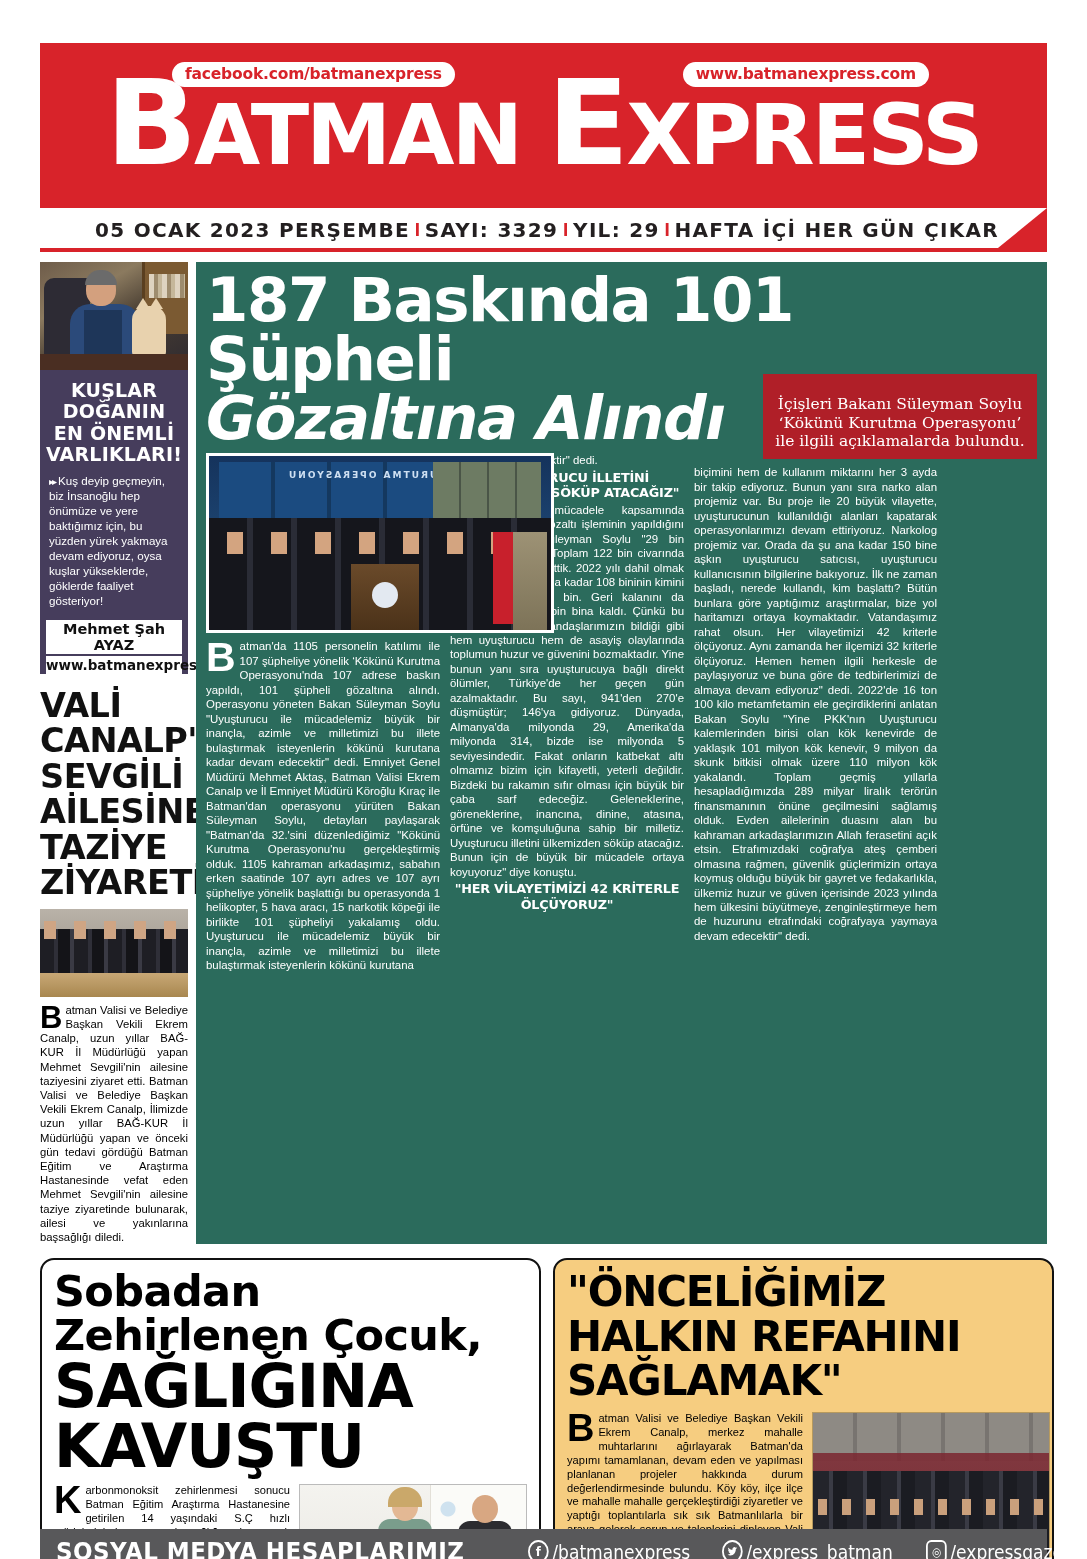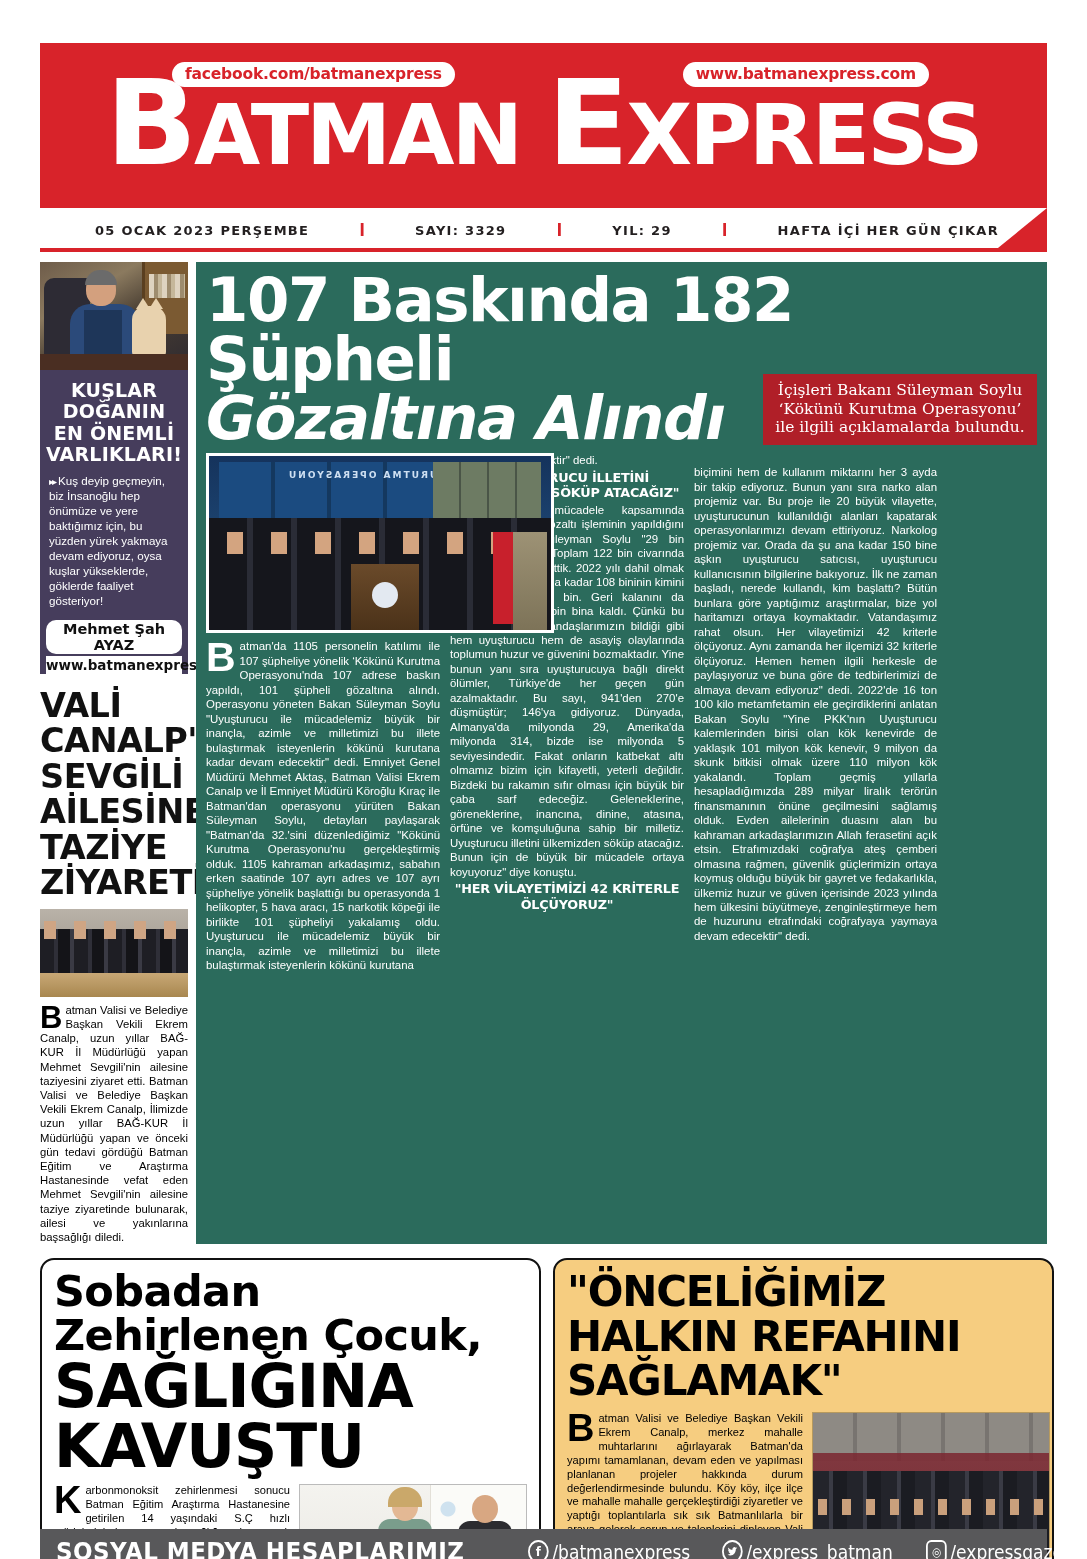--- a/index.html
+++ b/index.html
@@ -26,21 +26,21 @@
           font-family:"DejaVu Sans", sans-serif; z-index:4; white-space:nowrap;}
   .pill-fb { left:132px; top:19px; }
   .pill-web { right:118px; top:19px; }
 
   .mast-bar { position:relative; height:44px; background:#fff; display:flex;
               align-items:center; justify-content:space-between;
               padding:0 48px 0 55px; }
   .mast-bar::after { content:""; position:absolute; left:0; right:0; bottom:0; height:4px; background:#d8232a; }
   .mast-bar .chev { position:absolute; right:0; top:0; width:54px; height:44px;
                     background:#d8232a; clip-path:polygon(100% 0,100% 100%,0 100%); }
-  .mb-item { font-family:"DejaVu Sans", sans-serif; font-weight:bold; font-size:13px;
+  .mb-item { font-family:"DejaVu Sans", sans-serif; font-weight:bold; font-size:20px;
              letter-spacing:1.3px; color:#231f20; white-space:nowrap; }
   .mb-sep { color:#d8232a; font-weight:bold; font-size:19px; }
 
   
   .lead-wrap { display:flex; margin-top:10px; gap:8px; }
   .colbox { width:148px; flex:none; }
 
   
   .colm { background:#463d5c; position:relative; color:#fff; }
   .colm-photo { height:108px; background:
@@ -65,21 +65,21 @@
       background:#7b5a32; border-left:3px solid #5a3f20; }
   .colm-photo .shelf::before { content:""; position:absolute; left:4px; top:12px; width:36px; height:24px;
       background:repeating-linear-gradient(90deg,#ded3c0 0 5px,#9e8c6e 5px 9px,#c5b79a 9px 13px);}
   .colm-photo .desk { position:absolute; left:0; right:0; bottom:0; height:16px; background:#4a2e22; }
 
   .colm-head { text-align:center; font-family:"DejaVu Sans", sans-serif; font-weight:bold;
                font-size:19px; line-height:1.12; padding:10px 6px 6px; letter-spacing:0.2px;}
   .colm-text { font-size:11.6px; line-height:1.29; padding:3px 9px 7px; text-align:left; }
   .colm-text .arrows { color:#fff; font-size:10px; letter-spacing:-2px; margin-right:3px; }
   .colm-name { background:#fff; color:#111; text-align:center; font-family:"DejaVu Sans", sans-serif;
-               font-weight:bold; font-size:14.5px; margin:4px 6px 2px; padding:1px 0;border-radius:10px; }
+               font-weight:bold; font-size:14.5px; margin:4px 6px 2px; padding:1px 0; }
   .colm-url { background:#fff; color:#111; text-align:center; font-family:"DejaVu Sans", sans-serif;
               font-weight:bold; font-size:13.5px; margin:0 6px 7px; padding:1px 0; }
 
   
   .vali { margin-top:14px; }
   .vali h2 { font-family:"DejaVu Sans", sans-serif; font-weight:bold; font-size:33.5px;
              line-height:1.06; letter-spacing:-0.5px; color:#111; }
   .vali-photo { margin-top:8px; height:88px; position:relative; overflow:hidden;
                 background:linear-gradient(180deg,#b9b2a8 0%,#a49c91 52%,#8e8579 100%); }
   .vali-photo .row { position:absolute; left:0; right:0; bottom:22px; height:46px;
@@ -91,21 +91,21 @@
      background:repeating-linear-gradient(90deg, transparent 0 4px, #cfa584 4px 16px, transparent 16px 30px);}
   .vali-text { margin-top:6px; font-size:11.3px; line-height:1.26; text-align:justify; }
   .vali-text .drop { float:left; font-size:31px; line-height:0.82; font-weight:bold; padding:2px 3px 0 0; }
 
   
   .mainbox { flex:1; background:#2b6b5c; position:relative; padding:8px 10px 10px; color:#fff; min-width:0;}
   .hl { font-family:"DejaVu Sans", sans-serif; font-weight:bold; color:#fff;
         font-size:61px; line-height:0.97; letter-spacing:-1.5px; }
   .hl .l2 { display:block;font-style:italic; }
   .kicker { position:absolute; right:10px; top:112px; width:274px; background:#b01f28;
-            color:#fff; padding:7px 8px 8px; text-align:center; z-index:3;
+            color:#fff; padding:21px 8px 8px; text-align:center; z-index:3;
             font-size:15.5px; line-height:1.2; font-family:"DejaVu Serif", serif; }
 
   .main-lower { display:flex; gap:10px; margin-top:6px; }
   .mcol { font-size:11.45px; line-height:1.265; text-align:justify; color:#fff; }
   .mcol.c1 { width:234px; }
   .mcol.c2 { width:234px; }
   .mcol.c3 { width:243px;margin-top:12px; }
   .mphoto { width:348px; height:180px; border:3px solid #ffffff; position:relative; overflow:hidden;
             background:linear-gradient(180deg,#15335c 0%,#1d4572 48%,#2a2f3a 100%); margin-bottom:6px;}
   .mphoto .screen { position:absolute; left:10px; top:6px; right:10px; height:66px;
@@ -248,21 +248,21 @@
             <div class="heads"></div>
             <div class="tbl"></div>
         </div>
         <div class="vali-text"><span class="drop">B</span><span>atman Valisi ve Belediye Başkan Vekili Ekrem Canalp, uzun yıllar BAĞ-KUR İl Müdürlüğü yapan Mehmet Sevgili'nin ailesine taziyesini ziyaret etti. Batman Valisi ve Belediye Başkan Vekili Ekrem Canalp, İlimizde uzun yıllar BAĞ-KUR İl Müdürlüğü yapan ve önceki gün tedavi gördüğü Batman Eğitim ve Araştırma Hastanesinde vefat eden Mehmet Sevgili'nin ailesine taziye ziyaretinde bulunarak, ailesi ve yakınlarına başsağlığı diledi.</span></div>
       </div>
 
     </div>
 
     <div class="mainbox">
       <div class="hl">
-        <span>107 Baskında 182 Şüpheli</span>
+        <span>187 Baskında 101 Şüpheli</span>
         <span class="l2">Gözaltına Alındı</span>
       </div>
       <div class="kicker">İçişleri Bakanı Süleyman Soylu ‘Kökünü Kurutma Operasyonu’ ile ilgili açıklamalarda bulundu.</div>
 
       <div class="main-lower">
         <div class="mcol c1">
           <div class="mphoto">
             <div class="screen"></div>
             <div class="sctext">KÖKÜNÜ KURUTMA OPERASYONU</div>
             <div class="tiles"></div>

